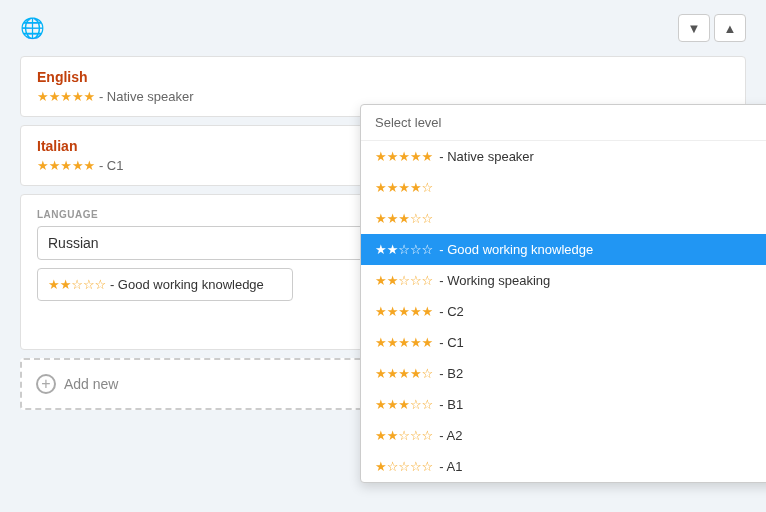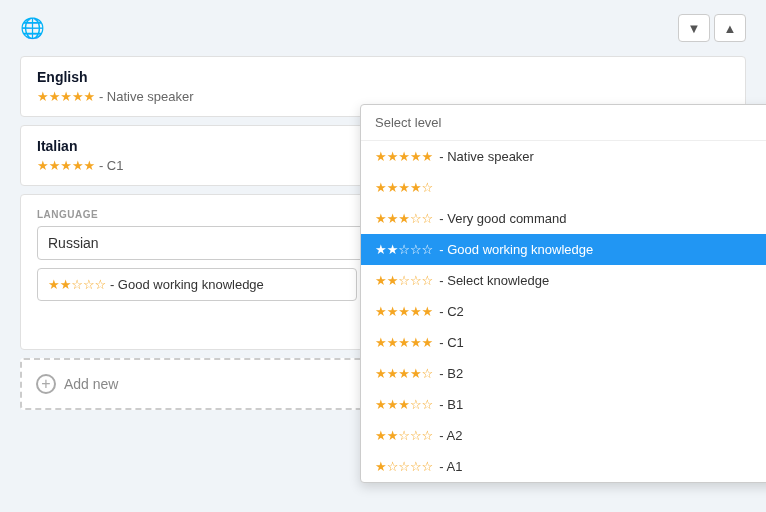--- a/index.html
+++ b/index.html
@@ -76,21 +76,21 @@
       background: white;
       border: 1px solid #e0e0e0;
       border-radius: 4px;
       padding: 12px 16px;
       margin-bottom: 8px;
     }
 
     .language-name {
       font-size: 14px;
       font-weight: 600;
-      color: #0f172a;
+      color: #c2410c;
       margin-bottom: 4px;
     }
 
     .language-level {
       font-size: 13px;
       color: #666;
     }
 
     .stars-text {
       color: #f5a623;
@@ -227,21 +227,21 @@
 
     
     .level-display {
       margin-top: 8px;
       border: 1px solid #ccc;
       border-radius: 4px;
       padding: 8px 10px;
       font-size: 13px;
       color: #333;
       background: white;
-      width: 320px;
+      width: 256px;
     }
 
     .level-stars {
       color: #f5a623;
     }
   </style>
 </head>
 <body>
 
 <div class="page-container">
@@ -297,29 +297,28 @@
       <ul class="dropdown-list" id="dropdown-list">
       <li class="dropdown-item">
             <span class="item-stars">★★★★★</span>
             <span> - Native speaker</span>
           </li>
           <li class="dropdown-item">
             <span class="item-stars">★★★★☆</span>
           </li>
           <li class="dropdown-item">
             <span class="item-stars">★★★☆☆</span>
-            <span> - Very good command</span>
           </li>
           <li class="dropdown-item selected">
             <span class="item-stars">★★☆☆☆</span>
             <span> - Good working knowledge</span>
           </li>
           <li class="dropdown-item">
             <span class="item-stars">★★☆☆☆</span>
-            <span> - Select knowledge</span>
+            <span> - Working speaking</span>
           </li>
           <li class="dropdown-item">
             <span class="item-stars">★★★★★</span>
             <span> - C2</span>
           </li>
           <li class="dropdown-item">
             <span class="item-stars">★★★★★</span>
             <span> - C1</span>
           </li>
           <li class="dropdown-item">

